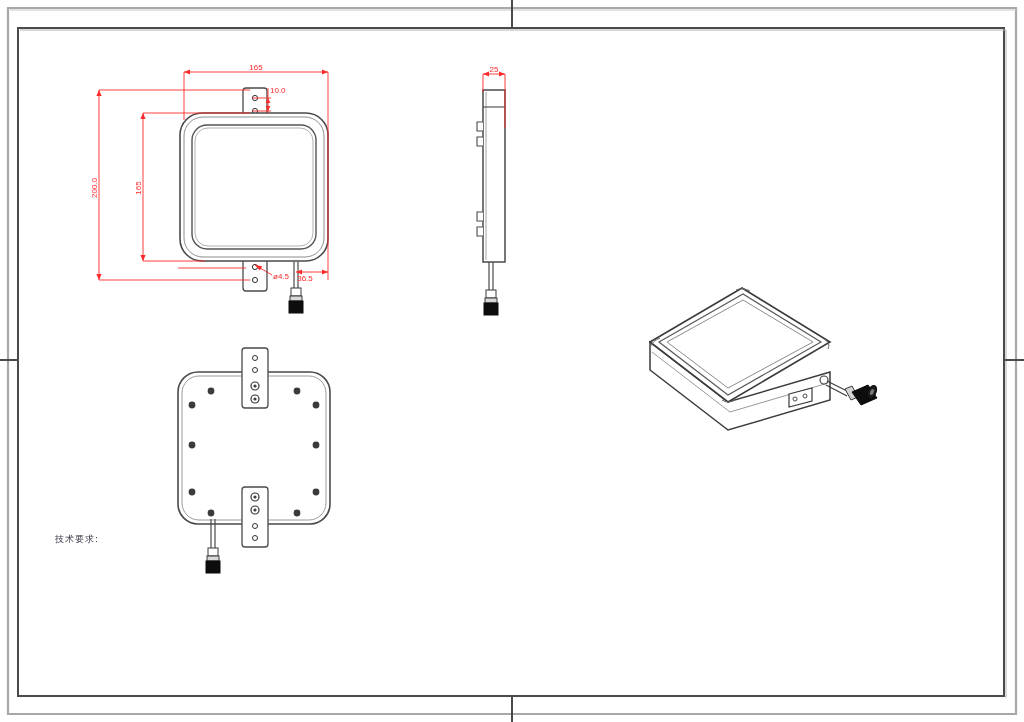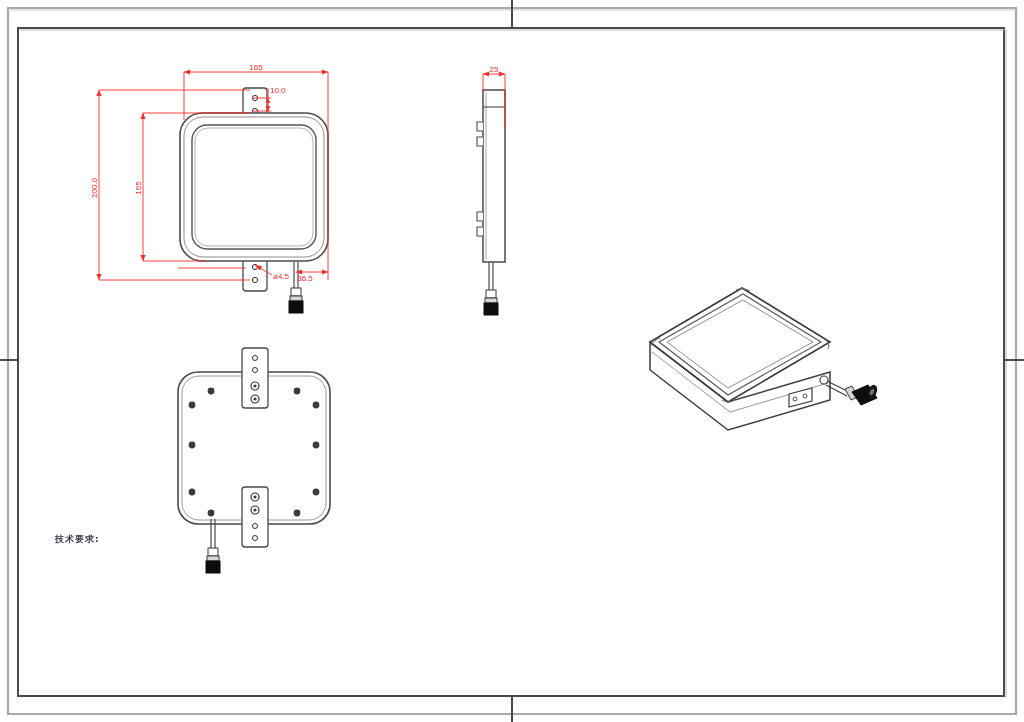--- a/index.html
+++ b/index.html
@@ -23,21 +23,20 @@
   .note-text {
     position: absolute;
     left: 55px;
     top: 533px;
     font-family: "DejaVu Sans", sans-serif;
     font-size: 9px;
     color: #3a3a4a;
     letter-spacing: 1px;
     white-space: nowrap;
     user-select: none;
-    font-weight: bold;
   }
 </style>
 </head>
 <body>
 
 <svg id="sheet" viewBox="0 0 1024 722" xmlns="http://www.w3.org/2000/svg">
 
   <rect x="0" y="0" width="1024" height="722" fill="#ffffff"></rect>
 
   <g>

